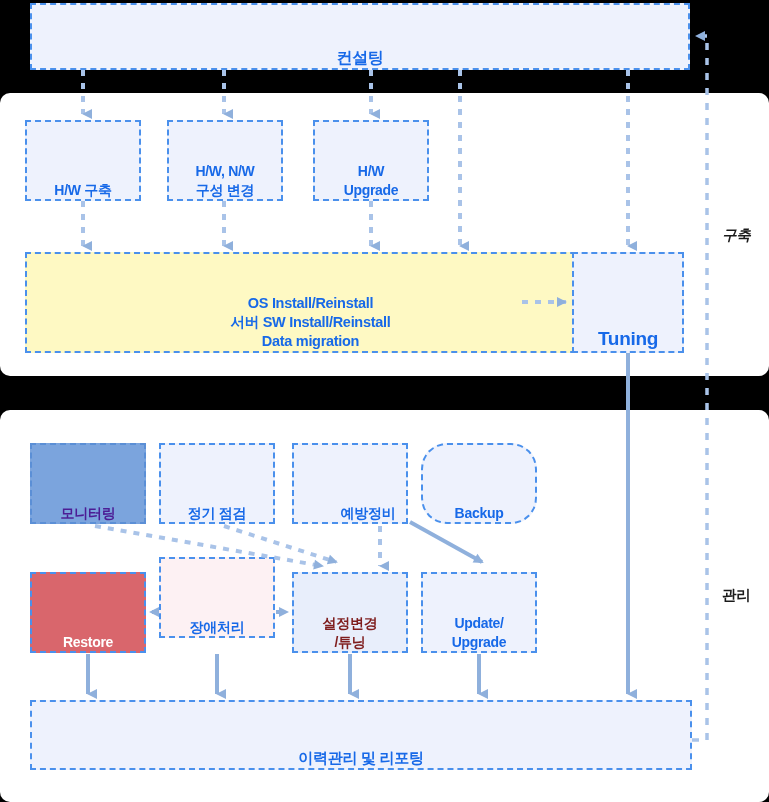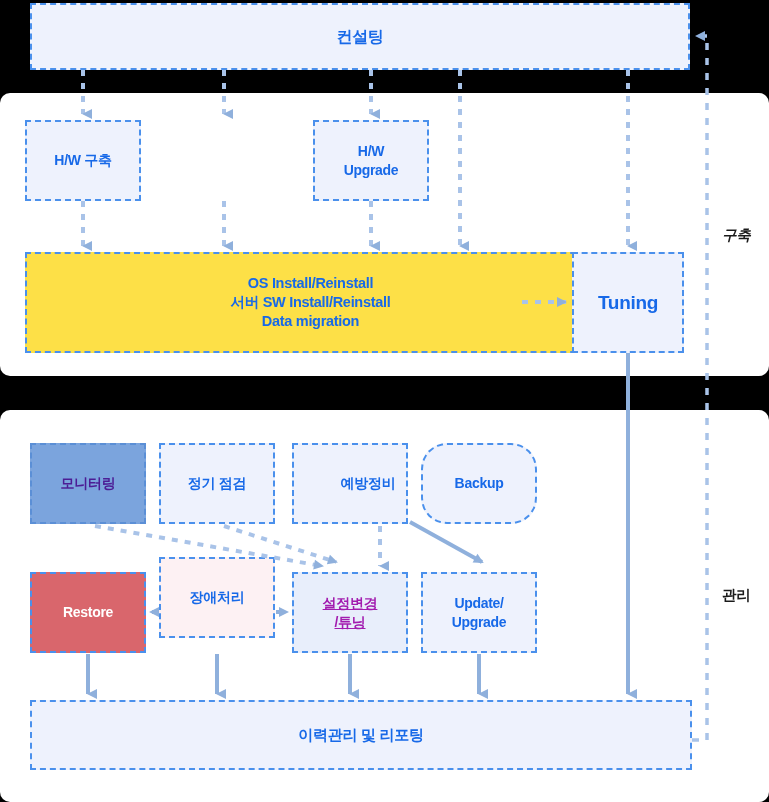--- a/index.html
+++ b/index.html
@@ -27,46 +27,46 @@
 
   
   .node {
     position: absolute;
     box-sizing: border-box;
     border: 2px dashed #4a90ec;
     background: #eef2fd;
     color: #1769e8;
     font-weight: bold;
     display: flex;
-    align-items: center;
+    align-items: flex-end;
     justify-content: center;
     text-align: center;
     line-height: 1.32;
     letter-spacing: -0.3px;
   }
   .node.solid-blue { background: #7ba4dd; color: #4c1d95; border-color: #5b8fd6; }
   .node.solid-red  { background: #d9666c; color: #ffffff; border-color: #4a90ec; }
   .node.pink       { background: #fdf1f3; color: #1769e8; }
-  .node.bluish     { background: #e8eefb; color: #a21caf; text-decoration: underline; }
+  .node.bluish     { background: #e8eefb; color: #7f1d1d; }
 
   
   #node-consulting {
     left: 30px; top: 3px; width: 660px; height: 67px;
     font-size: 16px;
   }
 
   
   #node-hw-build   { left: 25px;  top: 120px; width: 116px; height: 81px; font-size: 14px; }
   #node-hwnw-cfg   { left: 167px; top: 120px; width: 116px; height: 81px; font-size: 14px; }
   #node-hw-upgrade { left: 313px; top: 120px; width: 116px; height: 81px; font-size: 14px; }
 
   
   #node-os-install {
     left: 25px; top: 252px; width: 571px; height: 101px;
-    background: #fde047; border-color: #4a90ec; font-size: 14.5px;
+    background: #fef9c3; border-color: #4a90ec; font-size: 14.5px;
   }
   #node-tuning { left: 572px; top: 252px; width: 112px; height: 101px; font-size: 19px; }
 
   
   #node-monitoring { left: 30px;  top: 443px; width: 116px; height: 81px; font-size: 14px; }
   #node-periodic   { left: 159px; top: 443px; width: 116px; height: 81px; font-size: 14px; }
   #node-preventive { left: 292px; top: 443px; width: 116px; height: 81px; font-size: 14px; padding-left: 36px; }
   #node-backup     { left: 421px; top: 443px; width: 116px; height: 81px; font-size: 14px; border-radius: 26px; }
 
   
@@ -103,20 +103,23 @@
 <div id="stage">
 
   <div class="node" id="node-consulting">
     <span>컨설팅</span>
   </div>
 
   <div class="panel" id="panel-build"></div>
 
   <div class="node" id="node-hw-build">
     <span>H/W 구축</span>
+  </div>
+  <div class="node" id="node-hwnw-cfg">
+    <span>H/W, N/W<br>구성 변경</span>
   </div>
   <div class="node" id="node-hw-upgrade">
     <span>H/W<br>Upgrade</span>
   </div>
 
   <div class="node" id="node-os-install">
     <span>
       <span>OS Install/Reinstall</span><br>
       <span>서버 SW Install/Reinstall</span><br>
       <span>Data migration</span>

